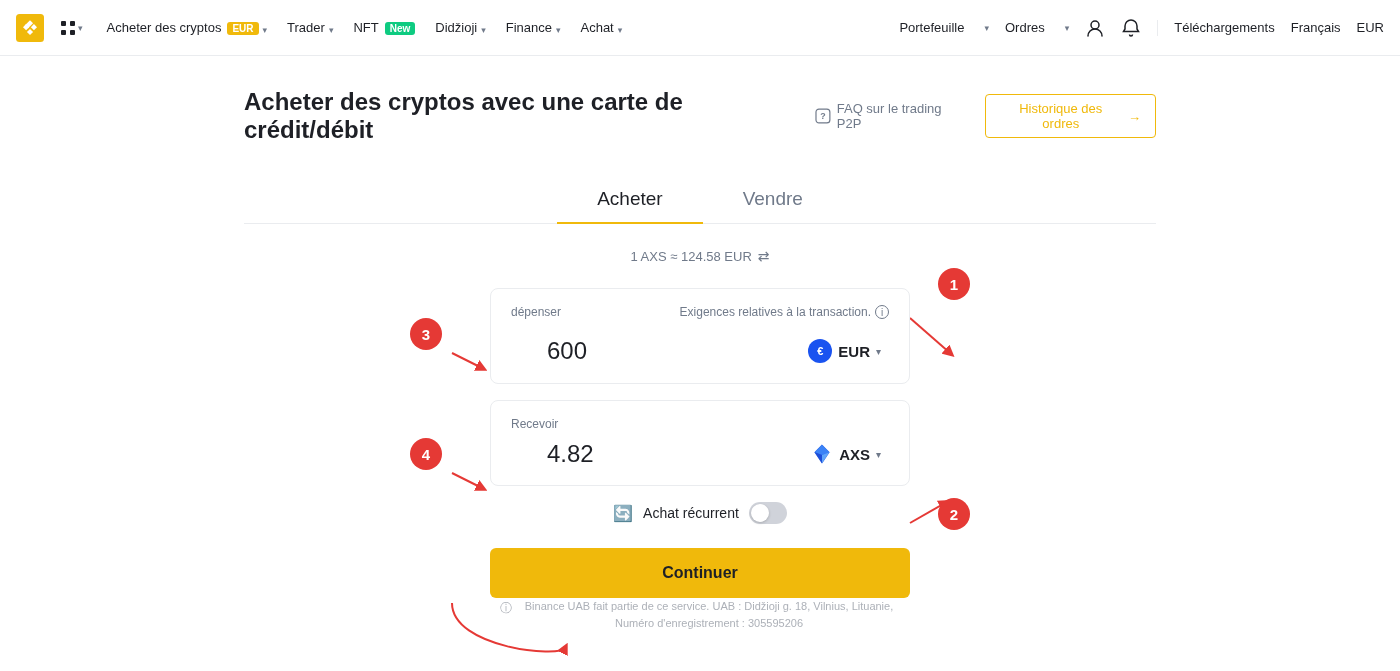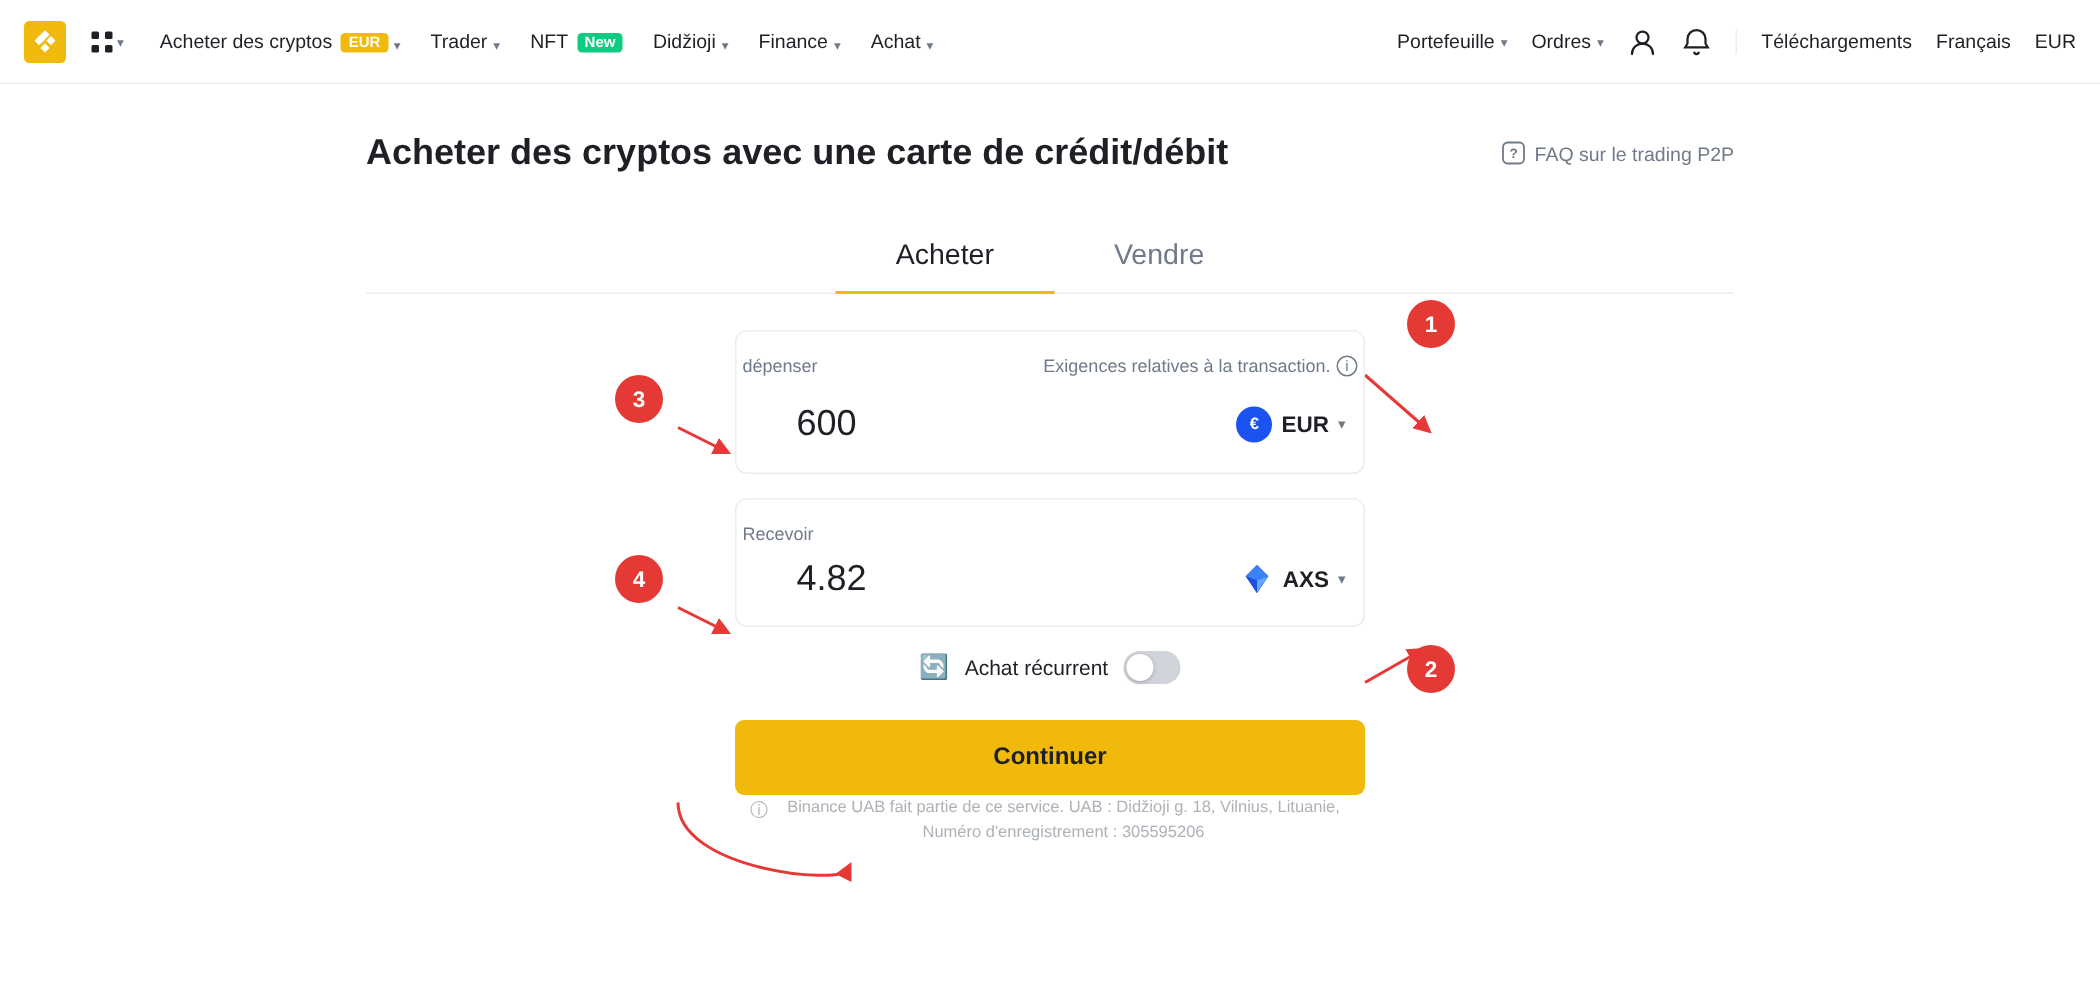--- a/index.html
+++ b/index.html
@@ -71,21 +71,21 @@
     }
     .nav-spacer { flex: 1; }
     .nav-right {
       display: flex;
       align-items: center;
       gap: 16px;
     }
     .nav-right-item {
       display: flex;
       align-items: center;
-      gap: 4px;
+      gap: 20px;
       cursor: pointer;
       color: #1e2026;
       font-size: 13px;
       font-weight: 500;
     }
     .nav-divider {
       width: 1px;
       height: 16px;
       background: #eaecef;
     }
@@ -177,21 +177,21 @@
 
     
     .form-container {
       max-width: 420px;
       margin: 0 auto;
     }
     .input-box {
       background: #fff;
       border: 1px solid #eaecef;
       border-radius: 8px;
-      padding: 16px 4px;
+      padding: 16px 20px;
       margin-bottom: 16px;
       position: relative;
     }
     .input-label {
       font-size: 12px;
       color: #707a8a;
       margin-bottom: 8px;
       display: block;
     }
     .input-row {
@@ -452,32 +452,40 @@
   <div class="page-header">
     <h1 class="page-title">Acheter des cryptos avec une carte de crédit/débit</h1>
     <div class="page-header-right">
       <div class="faq-link">
         <svg width="16" height="16" viewBox="0 0 16 16" fill="none">
           <rect x="1" y="1" width="14" height="14" rx="3" stroke="#707a8a" stroke-width="1.2"></rect>
           <text x="8" y="11.5" text-anchor="middle" fill="#707a8a" font-size="9" font-weight="600">?</text>
         </svg>
         <span>FAQ sur le trading P2P</span>
       </div>
+      <button class="history-btn">
+        <span>Historique des ordres</span>
+        <span>→</span>
+      </button>
     </div>
   </div>
 
   <div class="tabs-wrapper">
     <div class="tab active">
       <span>Acheter</span>
     </div>
     <div class="tab">
       <span>Vendre</span>
     </div>
   </div>
 
+  <div class="exchange-rate">
+    <span>1 AXS ≈ 124.58 EUR</span>
+    <span class="exchange-rate-icon">⇄</span>
+  </div>
 
   <div class="form-container" style="position:relative;">
 
     
     <div class="annotation" style="right:-60px; top:-20px;">
       <span>1</span>
     </div>
     
     <svg style="position:absolute;right:-60px;top:20px;width:80px;height:60px;overflow:visible;pointer-events:none;" viewBox="0 0 80 60">
       <line x1="20" y1="10" x2="60" y2="45" stroke="#e53935" stroke-width="2" marker-end="url(#arr)"></line>

